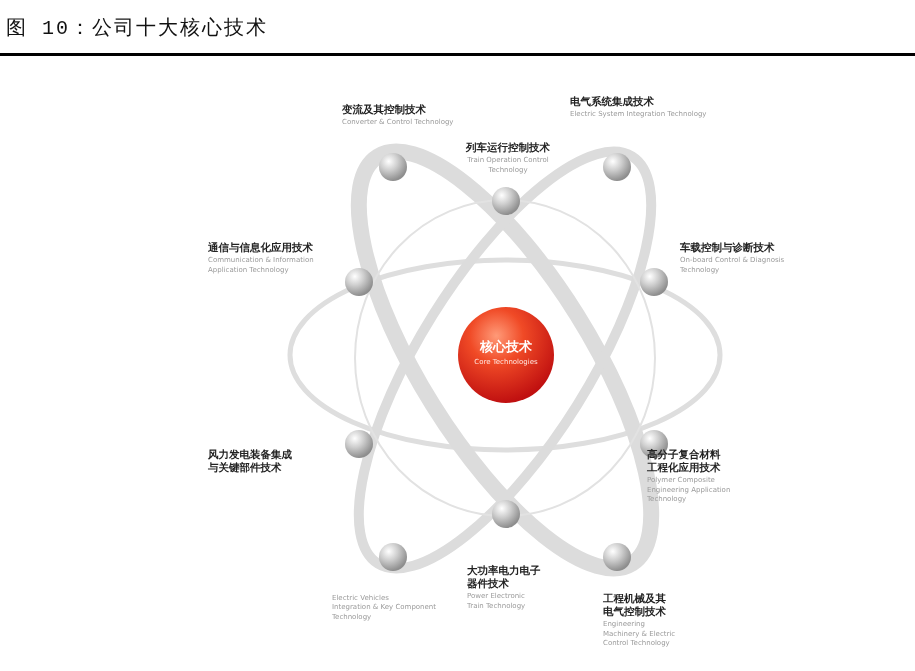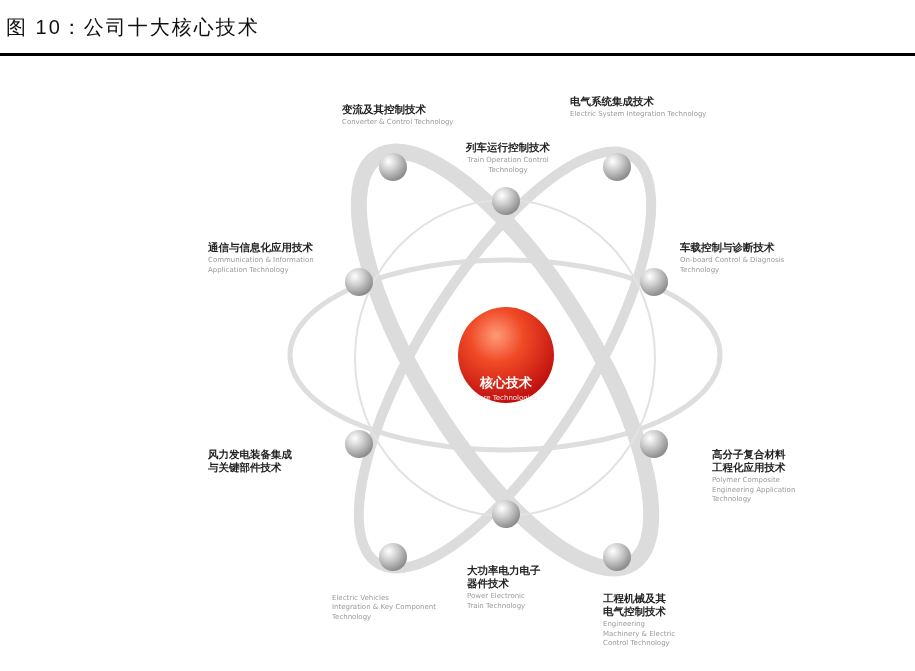--- a/index.html
+++ b/index.html
@@ -1,24 +1,24 @@
 <!DOCTYPE html>
 <html><head>
 <meta charset="utf-8">
 <style>
   html, body { margin:0; padding:0; background:#ffffff; }
   body { width:915px; height:671px; position:relative; overflow:hidden; font-family:"DejaVu Sans", sans-serif; }
-  .fig-title { position:absolute; left:6px; top:14px; font-family:Liberation Sans, sans-serif; font-size:20px; color:#111; letter-spacing:2px; }
+  .fig-title { position:absolute; left:6px; top:14px; font-family:Liberation Mono, monospace; font-size:20px; color:#111; letter-spacing:2px; }
   .rule { position:absolute; left:0; top:53px; width:915px; height:3px; background:#000; }
   svg.diagram { position:absolute; left:0; top:0; }
   .lbl { position:absolute; line-height:1.25; }
   .lbl .zh { font-weight:bold; font-size:10.5px; color:#222; display:block; white-space:pre-line; }
   .lbl .en { font-size:7px; color:#9a9a9a; display:block; white-space:pre-line; margin-top:2px; line-height:1.35; }
   .center-label { position:absolute; left:454px; top:338px; width:104px; text-align:center; color:#fff; }
-  .center-label .zh { font-size:13px; font-weight:bold; display:block;margin-top:36px; }
+  .center-label .zh { font-size:13px; font-weight:bold; display:block; }
   .center-label .en { font-size:7px; display:block; margin-top:2px; color:#ffe6e0; }
 </style>
 </head>
 <body>
 
 <div class="fig-title">图 10：公司十大核心技术</div>
 <div class="rule"></div>
 
 <svg class="diagram" width="915" height="671" viewBox="0 0 915 671">
   <defs>
@@ -80,21 +80,21 @@
 </div>
 <div class="lbl" style="left:680px; top:241px;">
   <span class="zh">车载控制与诊断技术</span>
   <span class="en">On-board Control &amp; Diagnosis
 Technology</span>
 </div>
 <div class="lbl" style="left:208px; top:448px;">
   <span class="zh">风力发电装备集成
 与关键部件技术</span>
 </div>
-<div class="lbl" style="left:712px; top:448px;">
+<div class="lbl" style="left:647px; top:448px;">
   <span class="zh">高分子复合材料
 工程化应用技术</span>
   <span class="en">Polymer Composite
 Engineering Application
 Technology</span>
 </div>
 <div class="lbl" style="left:467px; top:564px;">
   <span class="zh">大功率电力电子
 器件技术</span>
   <span class="en">Power Electronic

